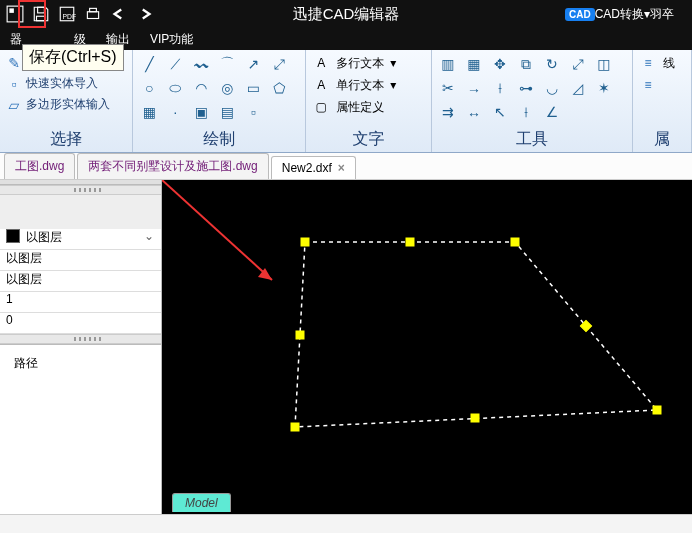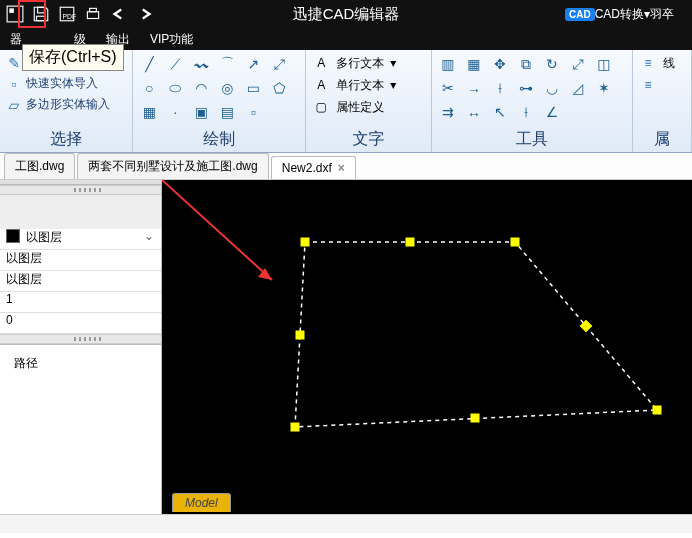--- a/index.html
+++ b/index.html
@@ -17,37 +17,37 @@
 .panel{border-right:1px solid #b8c8dd;padding:4px 6px 2px 6px;display:flex;flex-direction:column;position:relative}
 .panel-body{flex:1;display:flex;flex-direction:column;gap:4px}
 .panel-label{text-align:center;font-size:16px;color:#204070;padding-top:2px}
 .btn-strip{display:flex;gap:6px}
 .rb{width:20px;height:20px;display:flex;align-items:center;justify-content:center;color:#206090;font-size:14px}
 .sel-row{display:flex;align-items:center;gap:4px;color:#204070}
 .sel-row .ic{color:#2a70b8;font-size:14px;width:16px;text-align:center}
 .text-row{display:flex;align-items:center;gap:6px}
 .text-row .tic{width:18px;height:18px;display:flex;align-items:center;justify-content:center}
 .tabs{height:26px;background:#fcfcfc;border-bottom:1px solid #ccc;display:flex;align-items:flex-end;padding-left:4px;gap:2px}
-.tab{padding:4px 10px;border:1px solid #bbb;border-bottom:none;background:#f4f4f4;border-radius:3px 3px 0 0;display:flex;align-items:center;gap:6px;font-size:12px;color:#000000}
+.tab{padding:4px 10px;border:1px solid #bbb;border-bottom:none;background:#f4f4f4;border-radius:3px 3px 0 0;display:flex;align-items:center;gap:6px;font-size:12px;color:#701a75}
 .tab.active{background:#fff;color:#000}
 .tab .x{font-weight:bold;color:#888}
 .workspace{display:flex;height:334px}
 .side{width:161px;background:#fff;border-right:1px solid #bbb;display:flex;flex-direction:column}
 .side-top{height:4px;background:#e0e0e0;border-bottom:1px solid #bbb}
 .side-handle{height:8px;background:#e8e8e8;border-top:1px solid #ccc;border-bottom:1px solid #ccc;display:flex;align-items:center;justify-content:center;padding-left:16px}
 .dots{width:30px;height:4px;background:repeating-linear-gradient(90deg,#999 0 2px,transparent 2px 5px)}
 .gray-gap{flex:0 0 34px;background:#eee}
 .prop-list{flex:0 0 auto}
 .prop-row{height:20px;border-bottom:1px solid #ddd;background:#fff;display:flex;padding:0 6px;gap:6px;font-size:12px}
 .prop-row.head{background:#fff}
 .sw{width:12px;height:12px;background:#000;border:1px solid #666}
 .dd{width:12px;text-align:center;color:#666}
 .path-box{flex:1;border-top:1px solid #bbb;padding:10px 14px;background:#fff}
 .canvas-wrap{flex:1;background:#000;position:relative}
-.model-tab{position:absolute;left:10px;bottom:2px;background:#eab308;border:1px solid #999;border-bottom:none;padding:2px 12px;font-size:12px;border-radius:3px 3px 0 0;font-style:italic;color:#444}
+.model-tab{position:absolute;left:10px;bottom:2px;background:#5eead4;border:1px solid #999;border-bottom:none;padding:2px 12px;font-size:12px;border-radius:3px 3px 0 0;font-style:italic;color:#444}
 svg.shape{position:absolute;left:0;top:0}
 .h{fill:#ff0;stroke:#ff0}
 .arrow-line{stroke:#e33;stroke-width:2}
 .arrow-head{fill:#e33}
 .bar{height:18px;background:#f4f4f4;border-top:1px solid #ccc}
 </style>
 </head>
 <body>
 
 <div class="titlebar">

